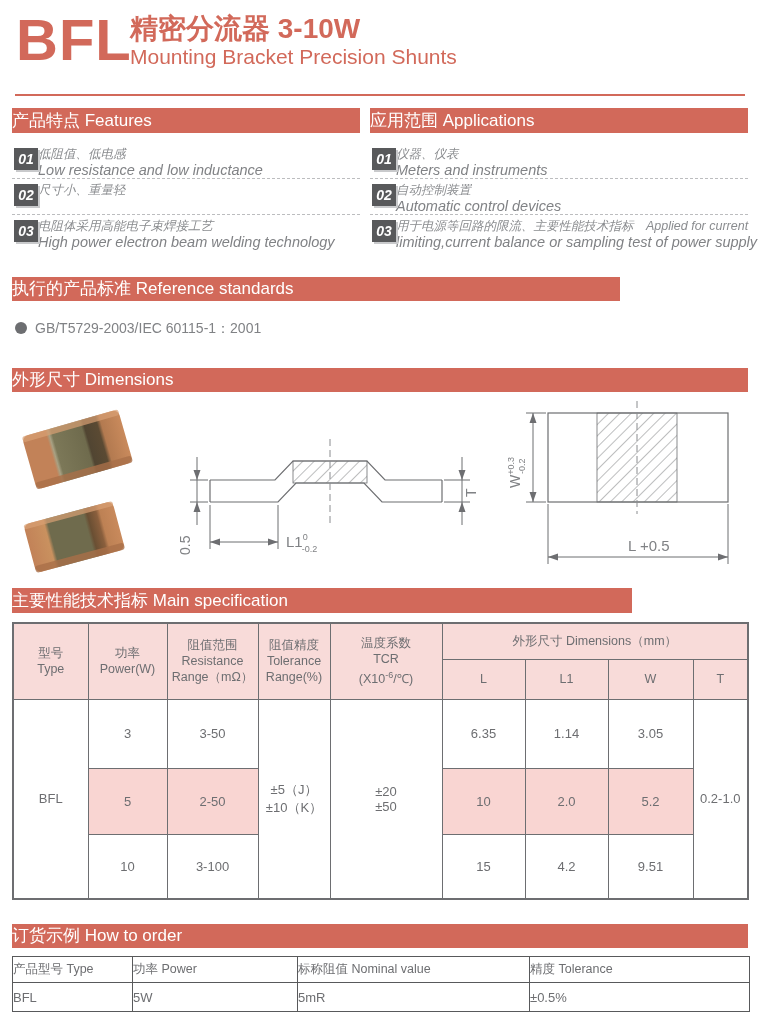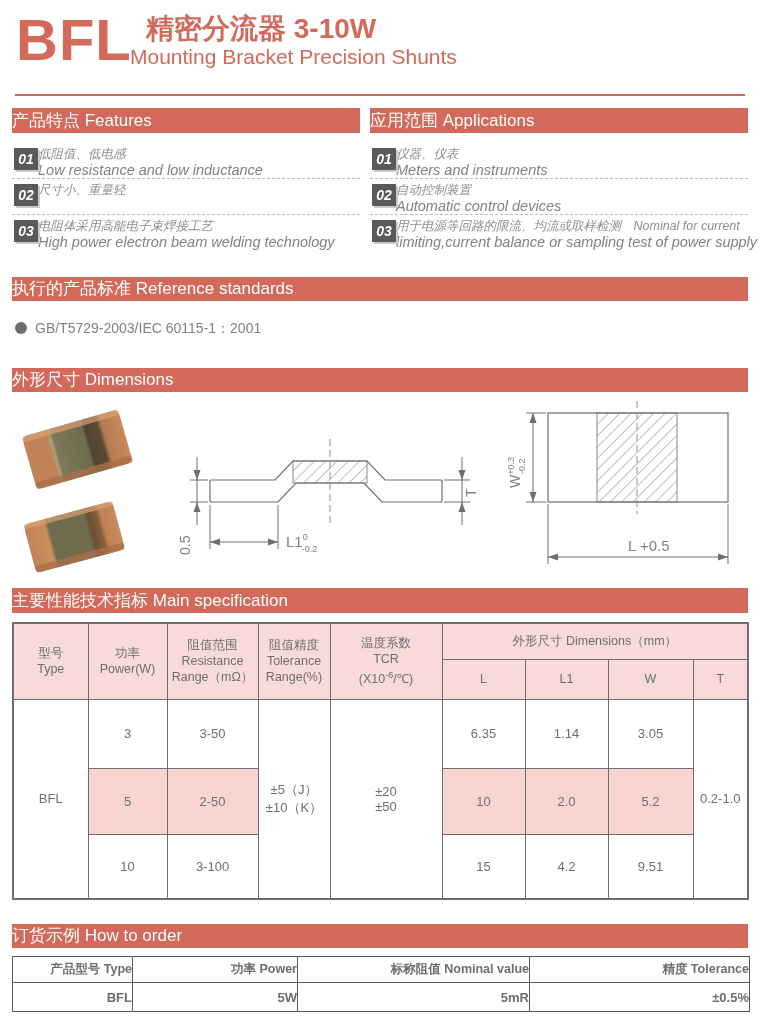--- a/index.html
+++ b/index.html
@@ -1,29 +1,29 @@
 <!DOCTYPE html>
 <html><head>
 <meta charset="utf-8">
 <style>
   * { margin:0; padding:0; box-sizing:border-box; }
   body { background:#fff; font-family:"Liberation Sans", sans-serif; }
   #page { position:relative; width:760px; height:1017px; background:#fff; overflow:hidden; }
   .bfl-code { position:absolute; left:16px; top:6px; font-size:58px; font-weight:bold; color:#d2695a; letter-spacing:1px; }
-  .title-zh { position:absolute; left:130px; top:10px; font-size:28px; font-weight:bold; color:#d2695a;margin-left:16px; }
+  .title-zh { position:absolute; left:130px; top:10px; font-size:28px; font-weight:bold; color:#d2695a; }
   .title-en { position:absolute; left:130px; top:45px; font-size:21px; color:#d2695a; }
   .top-rule { position:absolute; left:15px; top:94px; width:730px; height:2px; background:#d2695a; }
 
   .section-bar { position:absolute; height:25px; background:#d2695a; color:#fff; font-size:17px;
                  line-height:25px; padding-left:0; white-space:nowrap; overflow:hidden; }
   .bar-features { left:12px; top:108px; width:348px; }
   .bar-apps     { left:370px; top:108px; width:378px; }
-  .bar-standards{ left:12px; top:277px; width:736px; height:24px; line-height:24px; }
+  .bar-standards{ left:12px; top:277px; width:608px; height:24px; line-height:24px; }
   .bar-dims     { left:12px; top:368px; width:736px; height:24px; line-height:24px; }
-  .bar-spec     { left:12px; top:588px; width:736px; height:25px; }
+  .bar-spec     { left:12px; top:588px; width:620px; height:25px; }
   .bar-order    { left:12px; top:924px; width:736px; height:24px; line-height:24px; }
 
   .list-item { position:absolute;font-style:italic; }
   .num-badge { position:absolute; left:0; top:2px; width:24px; height:22px; background:#58595b;
                color:#fff; font-size:14px; font-weight:bold; text-align:center; line-height:22px;
                box-shadow:2px 2px 0 #c9cacc; }
   .item-text { margin-left:24px; }
   .item-zh { font-size:12.5px; color:#8a8c8f; line-height:16px; white-space:nowrap; }
   .item-en { font-size:14.5px; color:#808285; line-height:17px; white-space:nowrap; }
   .dashed-sep { position:absolute; border-top:1px dashed #bcbdbf; height:0; }
@@ -41,22 +41,22 @@
   table.spec th, table.spec td { border:1px solid #6d6e71; text-align:center; vertical-align:middle;
                font-weight:normal; padding:0 2px; }
   table.spec { border:2px solid #6d6e71; }
   table.spec th { background:#f8dbd9; font-size:12.5px; line-height:16px; }
   td.hl { background:#f9d5d2; }
   .th-line { display:block; }
 
   
   table.order { position:absolute; left:12px; top:956px; width:737px; table-layout:fixed;
                 border-collapse:collapse; font-size:12.5px; color:#6d6e71; }
-  table.order th, table.order td { border:1px solid #58595b; text-align:right; vertical-align:middle;
-                font-weight:bold; }
+  table.order th, table.order td { border:1px solid #58595b; text-align:left; vertical-align:middle;
+                font-weight:normal; }
   table.order th { height:26px; }
   table.order td { height:29px; font-size:13px; }
 
   sup.tcr { font-size:9px; }
 </style>
 </head>
 <body>
 
 <div id="page">
 
@@ -103,21 +103,21 @@
     <div class="num-badge">02</div>
     <div class="item-text">
       <div class="item-zh">自动控制装置</div>
       <div class="item-en">Automatic control devices</div>
     </div>
   </div>
   <div class="dashed-sep" style="left:370px; top:214px; width:378px;"></div>
   <div class="list-item" style="left:372px; top:218px; width:376px;">
     <div class="num-badge">03</div>
     <div class="item-text">
-      <div class="item-zh">用于电源等回路的限流、均流或取样检测　Nominal for current</div>
+      <div class="item-zh">用于电源等回路的限流、主要性能技术指标　Applied for current</div>
       <div class="item-en">limiting,current balance or sampling test of power supply</div>
     </div>
   </div>
 
   <div class="section-bar bar-standards">执行的产品标准 Reference standards</div>
   <div class="std-row">
     <span class="std-dot"></span><span>GB/T5729-2003/IEC 60115-1：2001</span>
   </div>
 
   <div class="section-bar bar-dims">外形尺寸 Dimensions</div>

